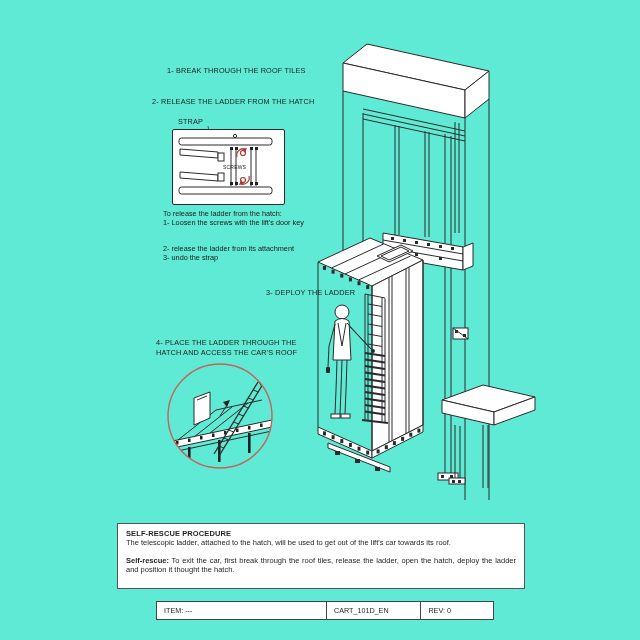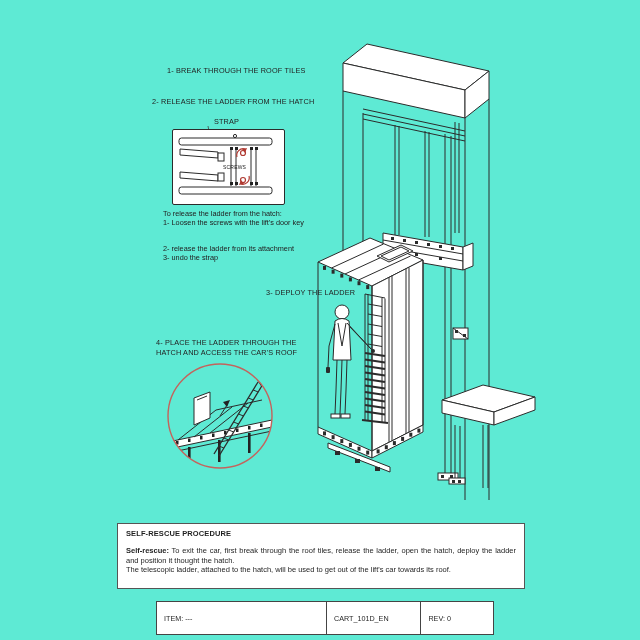--- a/index.html
+++ b/index.html
@@ -19,21 +19,21 @@
   .tcell+.tcell{border-left:1px solid #444;text-align:right;}
   svg{display:block;}
 </style>
 </head>
 <body>
 
 <div class="page">
 
   <div class="abs cap" style="left:167px;top:66px;">1- BREAK THROUGH THE ROOF TILES</div>
   <div class="abs cap" style="left:152px;top:97px;">2- RELEASE THE LADDER FROM THE HATCH</div>
-  <div class="abs cap" style="left:178px;top:117px;margin-left:36px;">STRAP</div>
+  <div class="abs cap" style="left:178px;top:117px;">STRAP</div>
 
   <svg class="abs" style="left:202px;top:122px;" width="30" height="66">
     <line x1="6" y1="4" x2="17" y2="61" stroke="#444" stroke-width="0.8"></line>
   </svg>
 
   <div class="abs inset-box" style="left:172px;top:129px;width:111px;height:74px;">
     <svg width="111" height="74" viewBox="0 0 111 74">
       <g stroke="#2b2b2b" fill="none" stroke-width="1">
         <rect x="6" y="8" width="93" height="7" rx="2.5" fill="#fff"></rect>
         <rect x="6" y="57" width="93" height="7" rx="2.5" fill="#fff"></rect>
@@ -292,25 +292,25 @@
         <line x1="158" y1="298" x2="173" y2="309"></line>
         <rect x="160" y="300" width="3" height="3" fill="#2b2b2b" stroke="none"></rect>
         <rect x="168" y="304" width="3" height="3" fill="#2b2b2b" stroke="none"></rect>
       </g>
 
     </g>
   </svg>
 
   <div class="abs proc-box" style="left:117px;top:523px;width:408px;height:66px;">
     <div class="proc-title">SELF-RESCUE PROCEDURE</div>
+    <div class="proc-text">The telescopic ladder, attached to the hatch, will be used to get out of the lift's car towards its roof.</div>
     <div class="proc-text proc-para">
       <b>Self-rescue:</b><span> To exit the car, first break through the roof tiles, release the ladder, open the hatch, deploy the ladder and position it thought the hatch.</span>
     </div>
-    <div class="proc-text">The telescopic ladder, attached to the hatch, will be used to get out of the lift's car towards its roof.</div>
-  </div>
-
-  <div class="abs tblock" style="left:156px;top:601px;width:338px;height:34px;">
+  </div>
+
+  <div class="abs tblock" style="left:156px;top:601px;width:338px;height:19px;">
     <div class="tcell" style="width:170px;">ITEM: ---</div>
     <div class="tcell" style="width:95px;">CART_101D_EN</div>
     <div class="tcell" style="width:73px;">REV: 0</div>
   </div>
 
 </div>
 
 </body></html>

